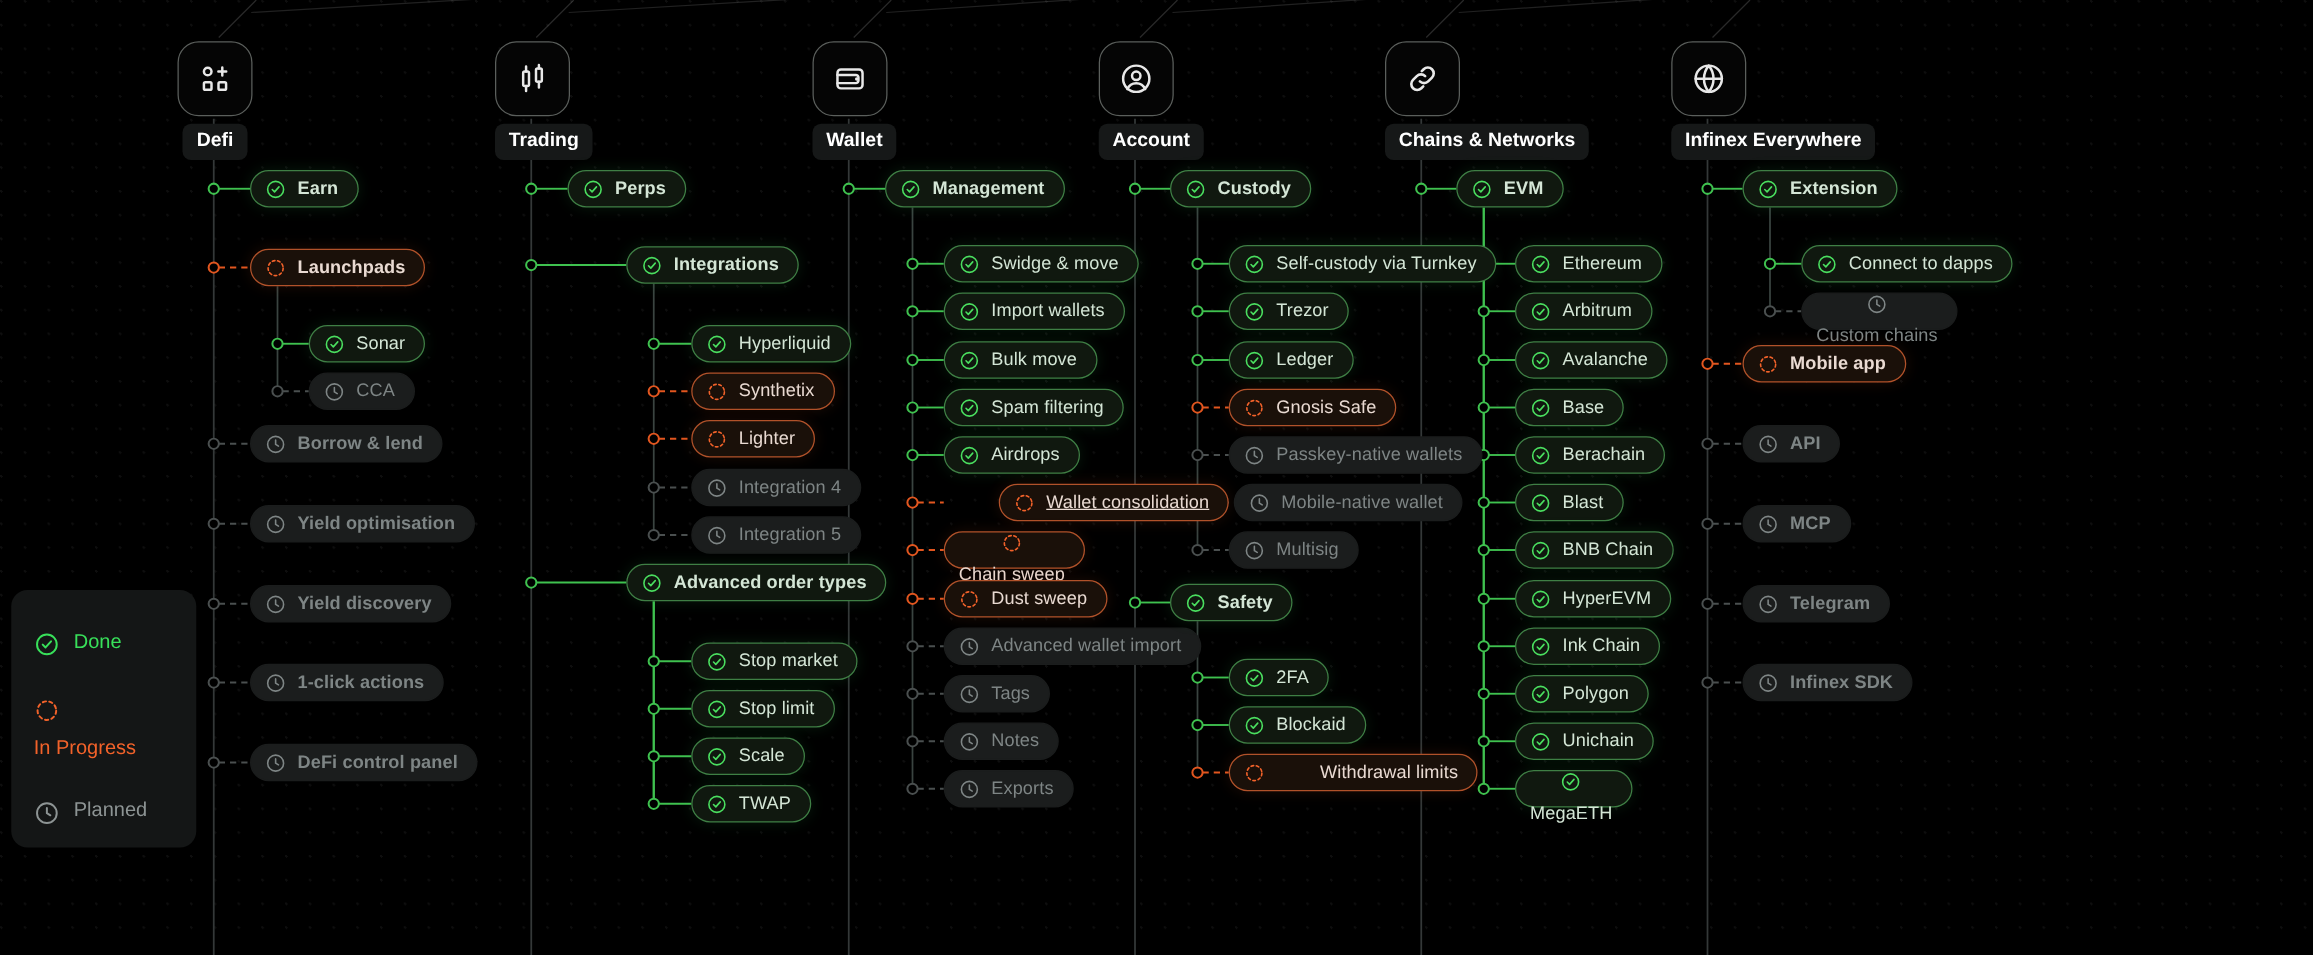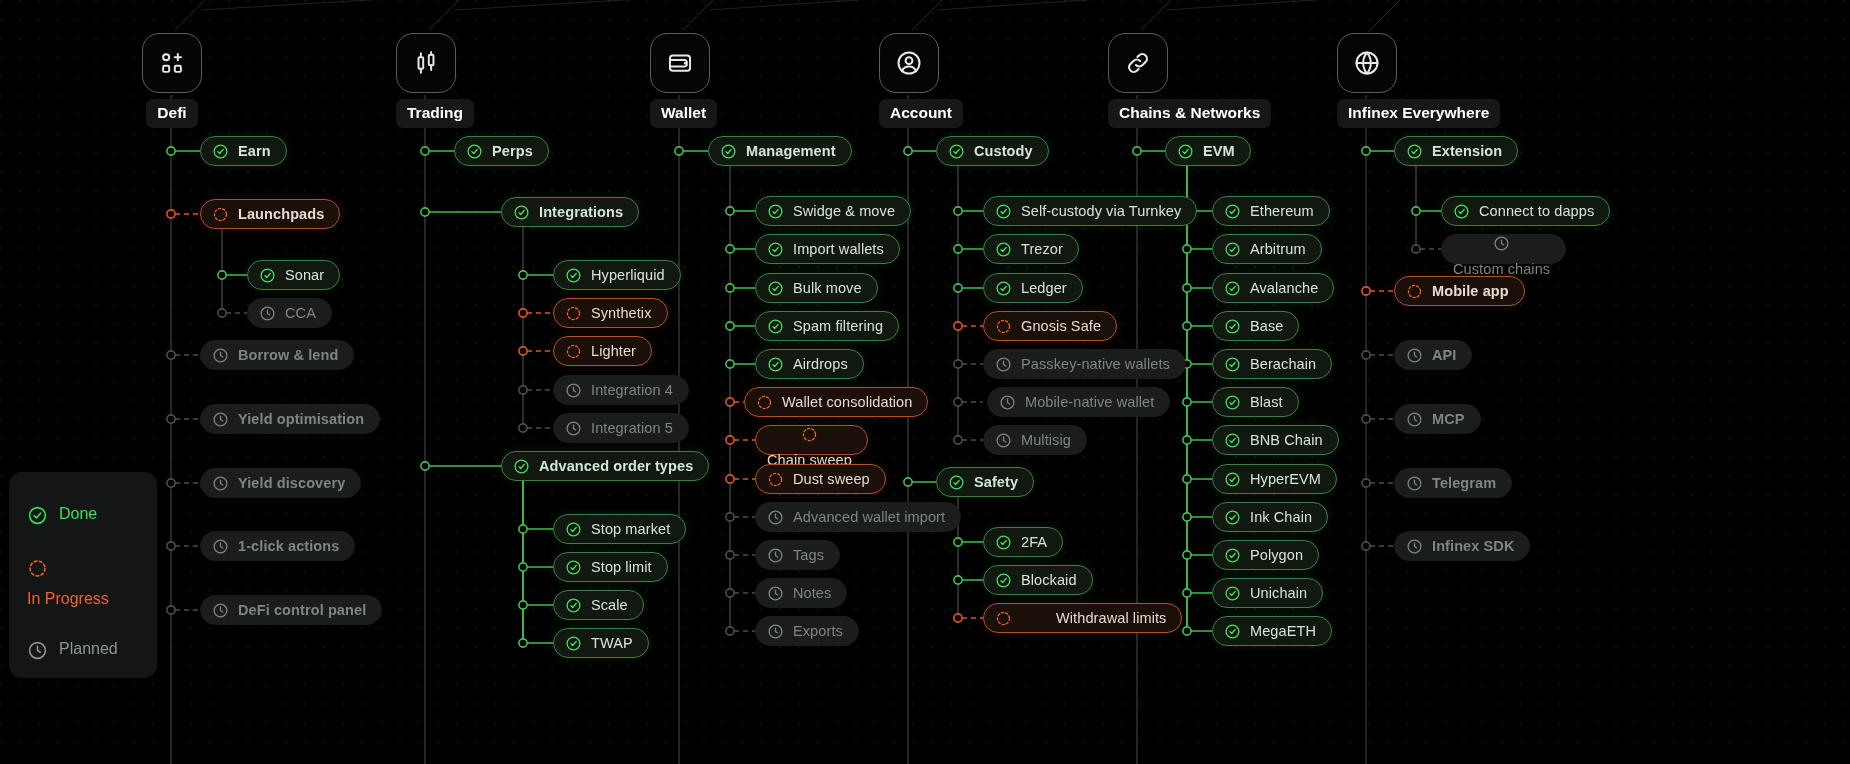--- a/index.html
+++ b/index.html
@@ -523,21 +523,21 @@
         </svg>
         <span>Spam filtering</span>
       </div>
       <div class="pill done" style="left: 755px; top: 349px;">
         <svg viewBox="0 0 24 24" class="ico" fill="none" stroke="currentColor" stroke-width="1.8" stroke-linecap="round" stroke-linejoin="round">
           <circle cx="12" cy="12" r="9"></circle>
           <path d="M8.2 12.2l2.6 2.6 5-5.6"></path>
         </svg>
         <span>Airdrops</span>
       </div>
-      <div class="pill progress" style="left: 744px; top: 387px;">
+      <div class="pill progress" style="left: 799px; top: 387px; text-decoration: underline;">
         <svg viewBox="0 0 24 24" class="ico" fill="none" stroke="currentColor" stroke-width="1.8" stroke-linecap="round" stroke-linejoin="round">
           <circle cx="12" cy="12" r="8.5" stroke-dasharray="3 3"></circle>
         </svg>
         <span>Wallet consolidation</span>
       </div>
       <div class="pill progress" style="left: 755px; top: 425px; flex-direction: column;">
         <svg viewBox="0 0 24 24" class="ico" fill="none" stroke="currentColor" stroke-width="1.8" stroke-linecap="round" stroke-linejoin="round">
           <circle cx="12" cy="12" r="8.5" stroke-dasharray="3 3"></circle>
         </svg>
         <span>Chain sweep</span>
@@ -735,21 +735,21 @@
         </svg>
         <span>Polygon</span>
       </div>
       <div class="pill done" style="left: 1212px; top: 578px;">
         <svg viewBox="0 0 24 24" class="ico" fill="none" stroke="currentColor" stroke-width="1.8" stroke-linecap="round" stroke-linejoin="round">
           <circle cx="12" cy="12" r="9"></circle>
           <path d="M8.2 12.2l2.6 2.6 5-5.6"></path>
         </svg>
         <span>Unichain</span>
       </div>
-      <div class="pill done" style="left: 1212px; top: 616px;">
+      <div class="pill done" style="left: 1212px; top: 616px; flex-direction: column;">
         <svg viewBox="0 0 24 24" class="ico" fill="none" stroke="currentColor" stroke-width="1.8" stroke-linecap="round" stroke-linejoin="round">
           <circle cx="12" cy="12" r="9"></circle>
           <path d="M8.2 12.2l2.6 2.6 5-5.6"></path>
         </svg>
         <span>MegaETH</span>
       </div>
       <div class="pill done mid" style="left: 1394px; top: 136px;">
         <svg viewBox="0 0 24 24" class="ico" fill="none" stroke="currentColor" stroke-width="1.8" stroke-linecap="round" stroke-linejoin="round">
           <circle cx="12" cy="12" r="9"></circle>
           <path d="M8.2 12.2l2.6 2.6 5-5.6"></path>

